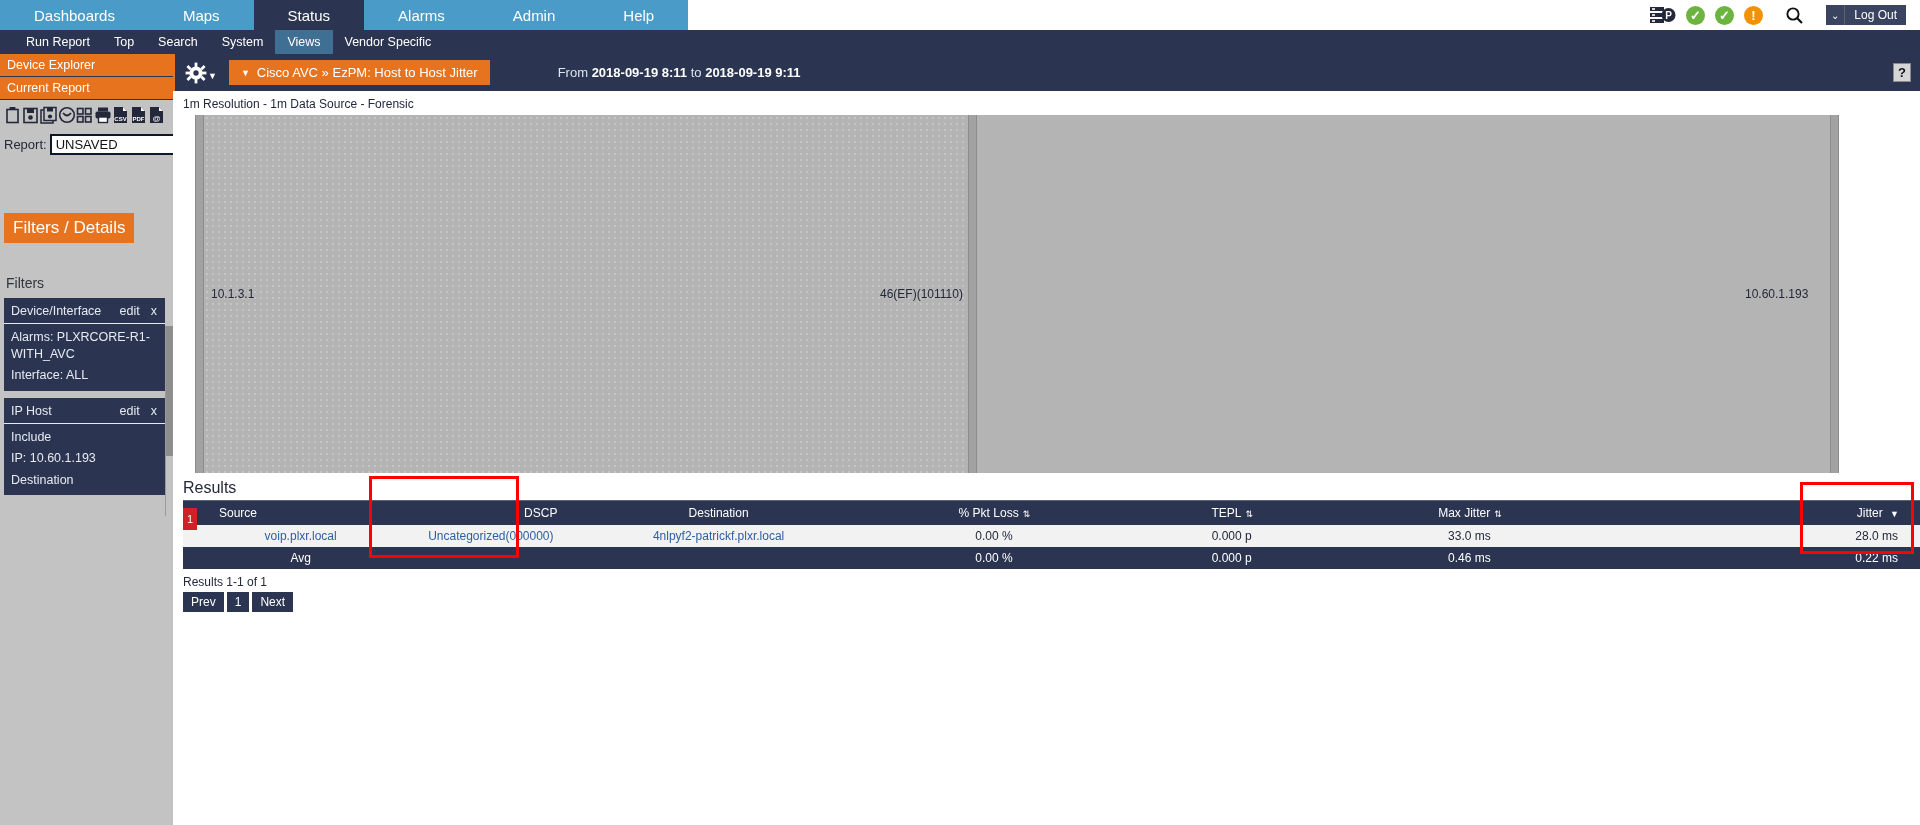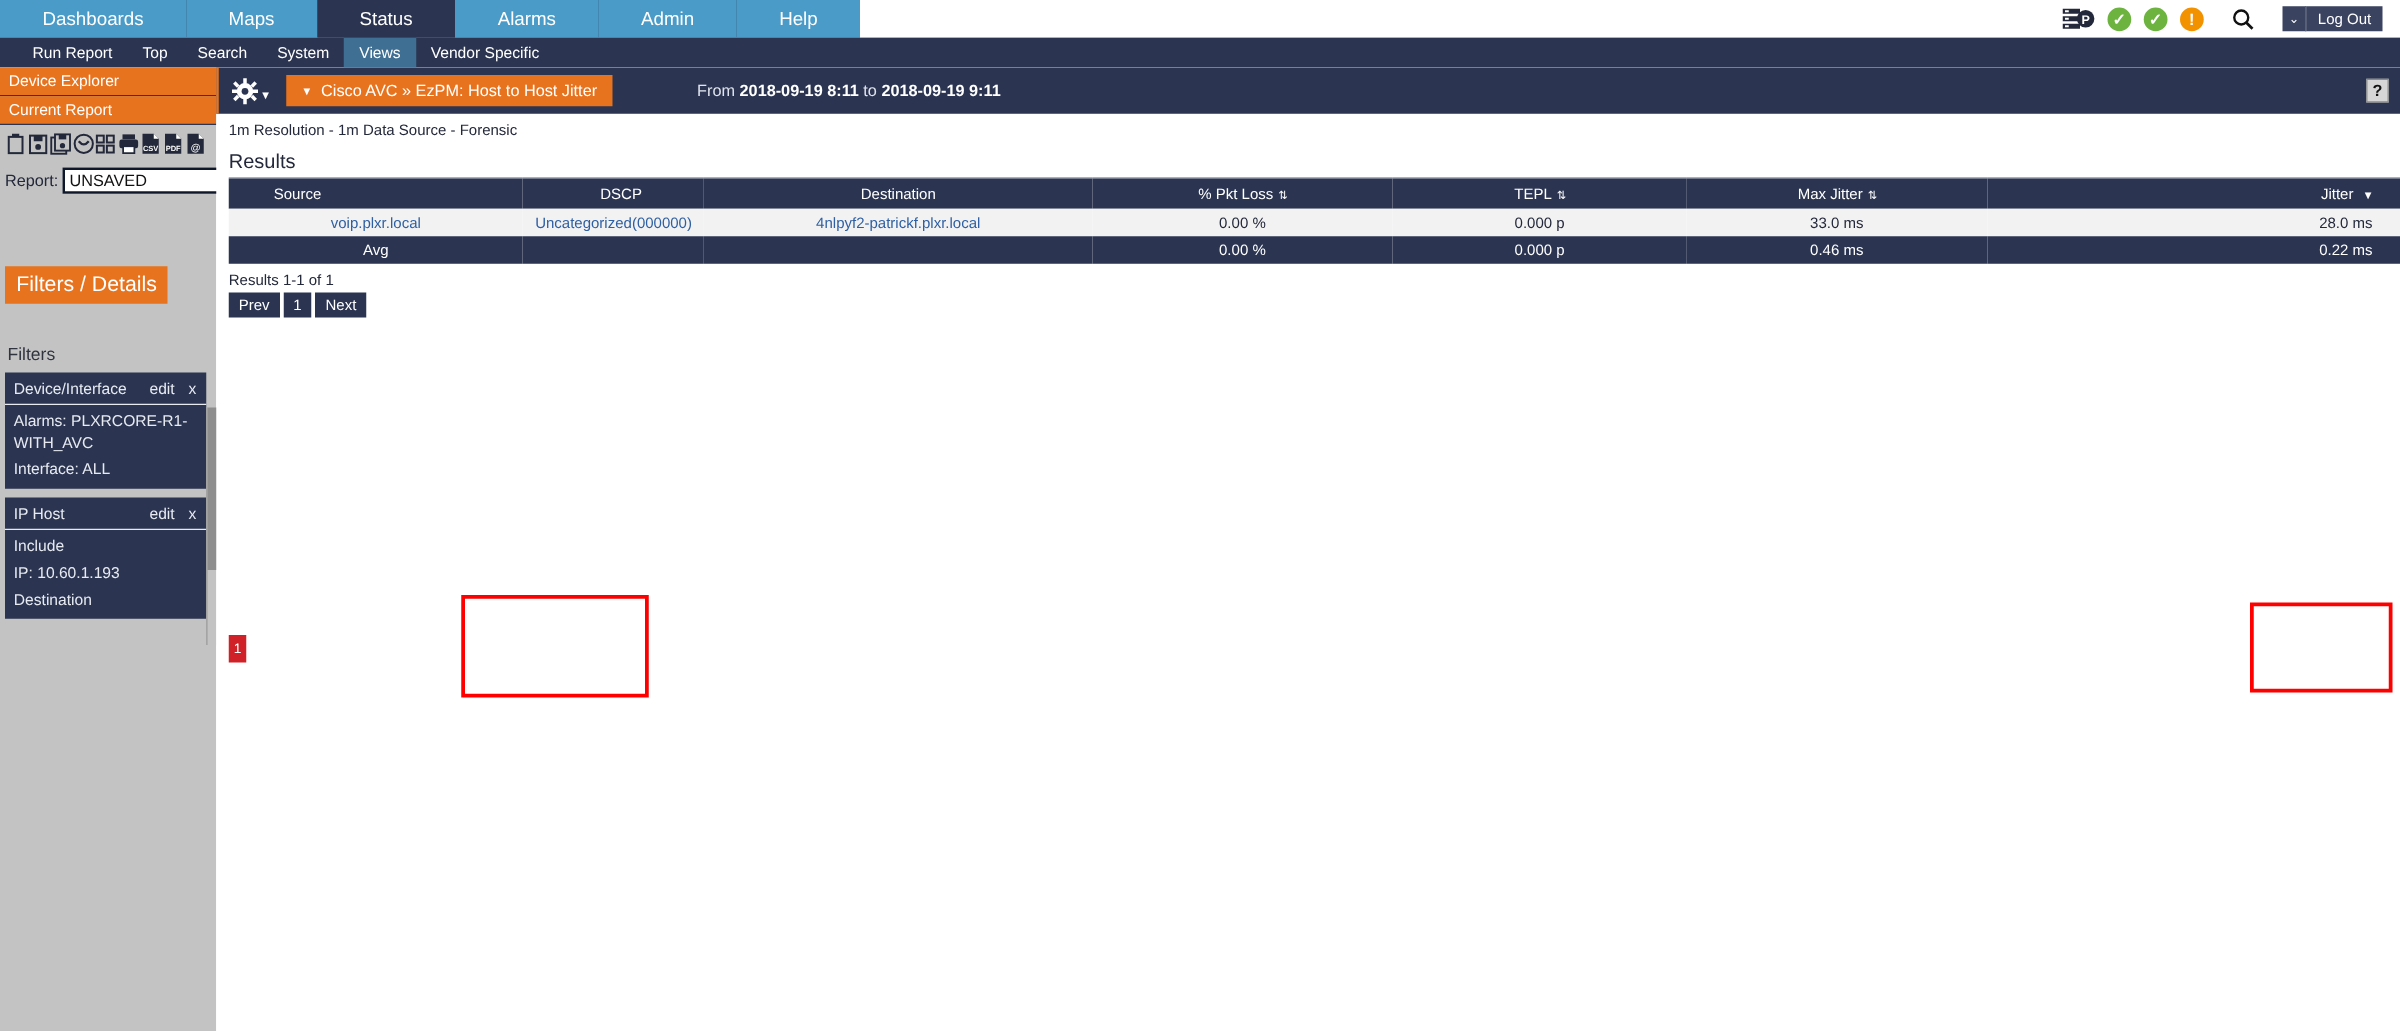--- a/index.html
+++ b/index.html
@@ -166,21 +166,21 @@
   table#results-table {
     width: calc(100% - 10px); margin-left: 10px;
     border-collapse: collapse; table-layout: fixed;
   }
   #results-table th {
     background: #2b3551; color: #ffffff; font-size: 12px; font-weight: normal;
     height: 24px; text-align: center; padding: 0 6px;
     border-top: 1px solid #5a617a;
   }
   #results-table th.lcell { text-align: left; padding-left: 36px; }
-  #results-table th.dscp-h { text-align: center; padding-left: 18px; }
+  #results-table th.dscp-h { text-align: right; padding-left: 18px; }
   #results-table td {
     font-size: 12px; height: 22px; padding: 0 6px; text-align: center;
   }
   tr.row-data td { background: #f2f2f2; color: #23283a; }
   tr.row-data td.link { color: #2e5fa3; text-align: left; }
   tr.row-data td.src { padding-left: 36px; }
   tr.row-data td.dscp { padding-left: 18px; }
   tr.row-data td.dest { text-align: center; color: #2e5fa3; }
   tr.row-avg td { background: #2b3551; color: #ffffff; }
   tr.row-avg td.avglabel { text-align: left; padding-left: 4px; }
@@ -387,20 +387,31 @@
         <span>From</span>
         <b>2018-09-19 8:11</b>
         <span>to</span>
         <b>2018-09-19 9:11</b>
       </div>
       <div id="help-btn">?</div>
     </div>
 
     <div id="chart-meta">1m Resolution - 1m Data Source - Forensic</div>
 
+    <div id="chart-area">
+      <div class="sankey-node" style="left:12px; width:9px;"></div>
+      <div class="sankey-link" style="left:21px; width:764px;"></div>
+      <div class="sankey-node" style="left:785px; width:9px;"></div>
+      <div class="sankey-link plain" style="left:794px; width:853px;"></div>
+      <div class="sankey-node" style="left:1647px; width:9px;"></div>
+
+      <div class="node-label" style="left:28px;">10.1.3.1</div>
+      <div class="node-label" style="left:697px;">46(EF)(101110)</div>
+      <div class="node-label" style="left:1562px;">10.60.1.193</div>
+    </div>
 
     <div id="results-label">Results</div>
 
     <table id="results-table">
       <colgroup>
         <col style="width:235px">
           <col style="width:145px">
           <col style="width:310px">
         <col style="width:240px">
           <col style="width:235px">

